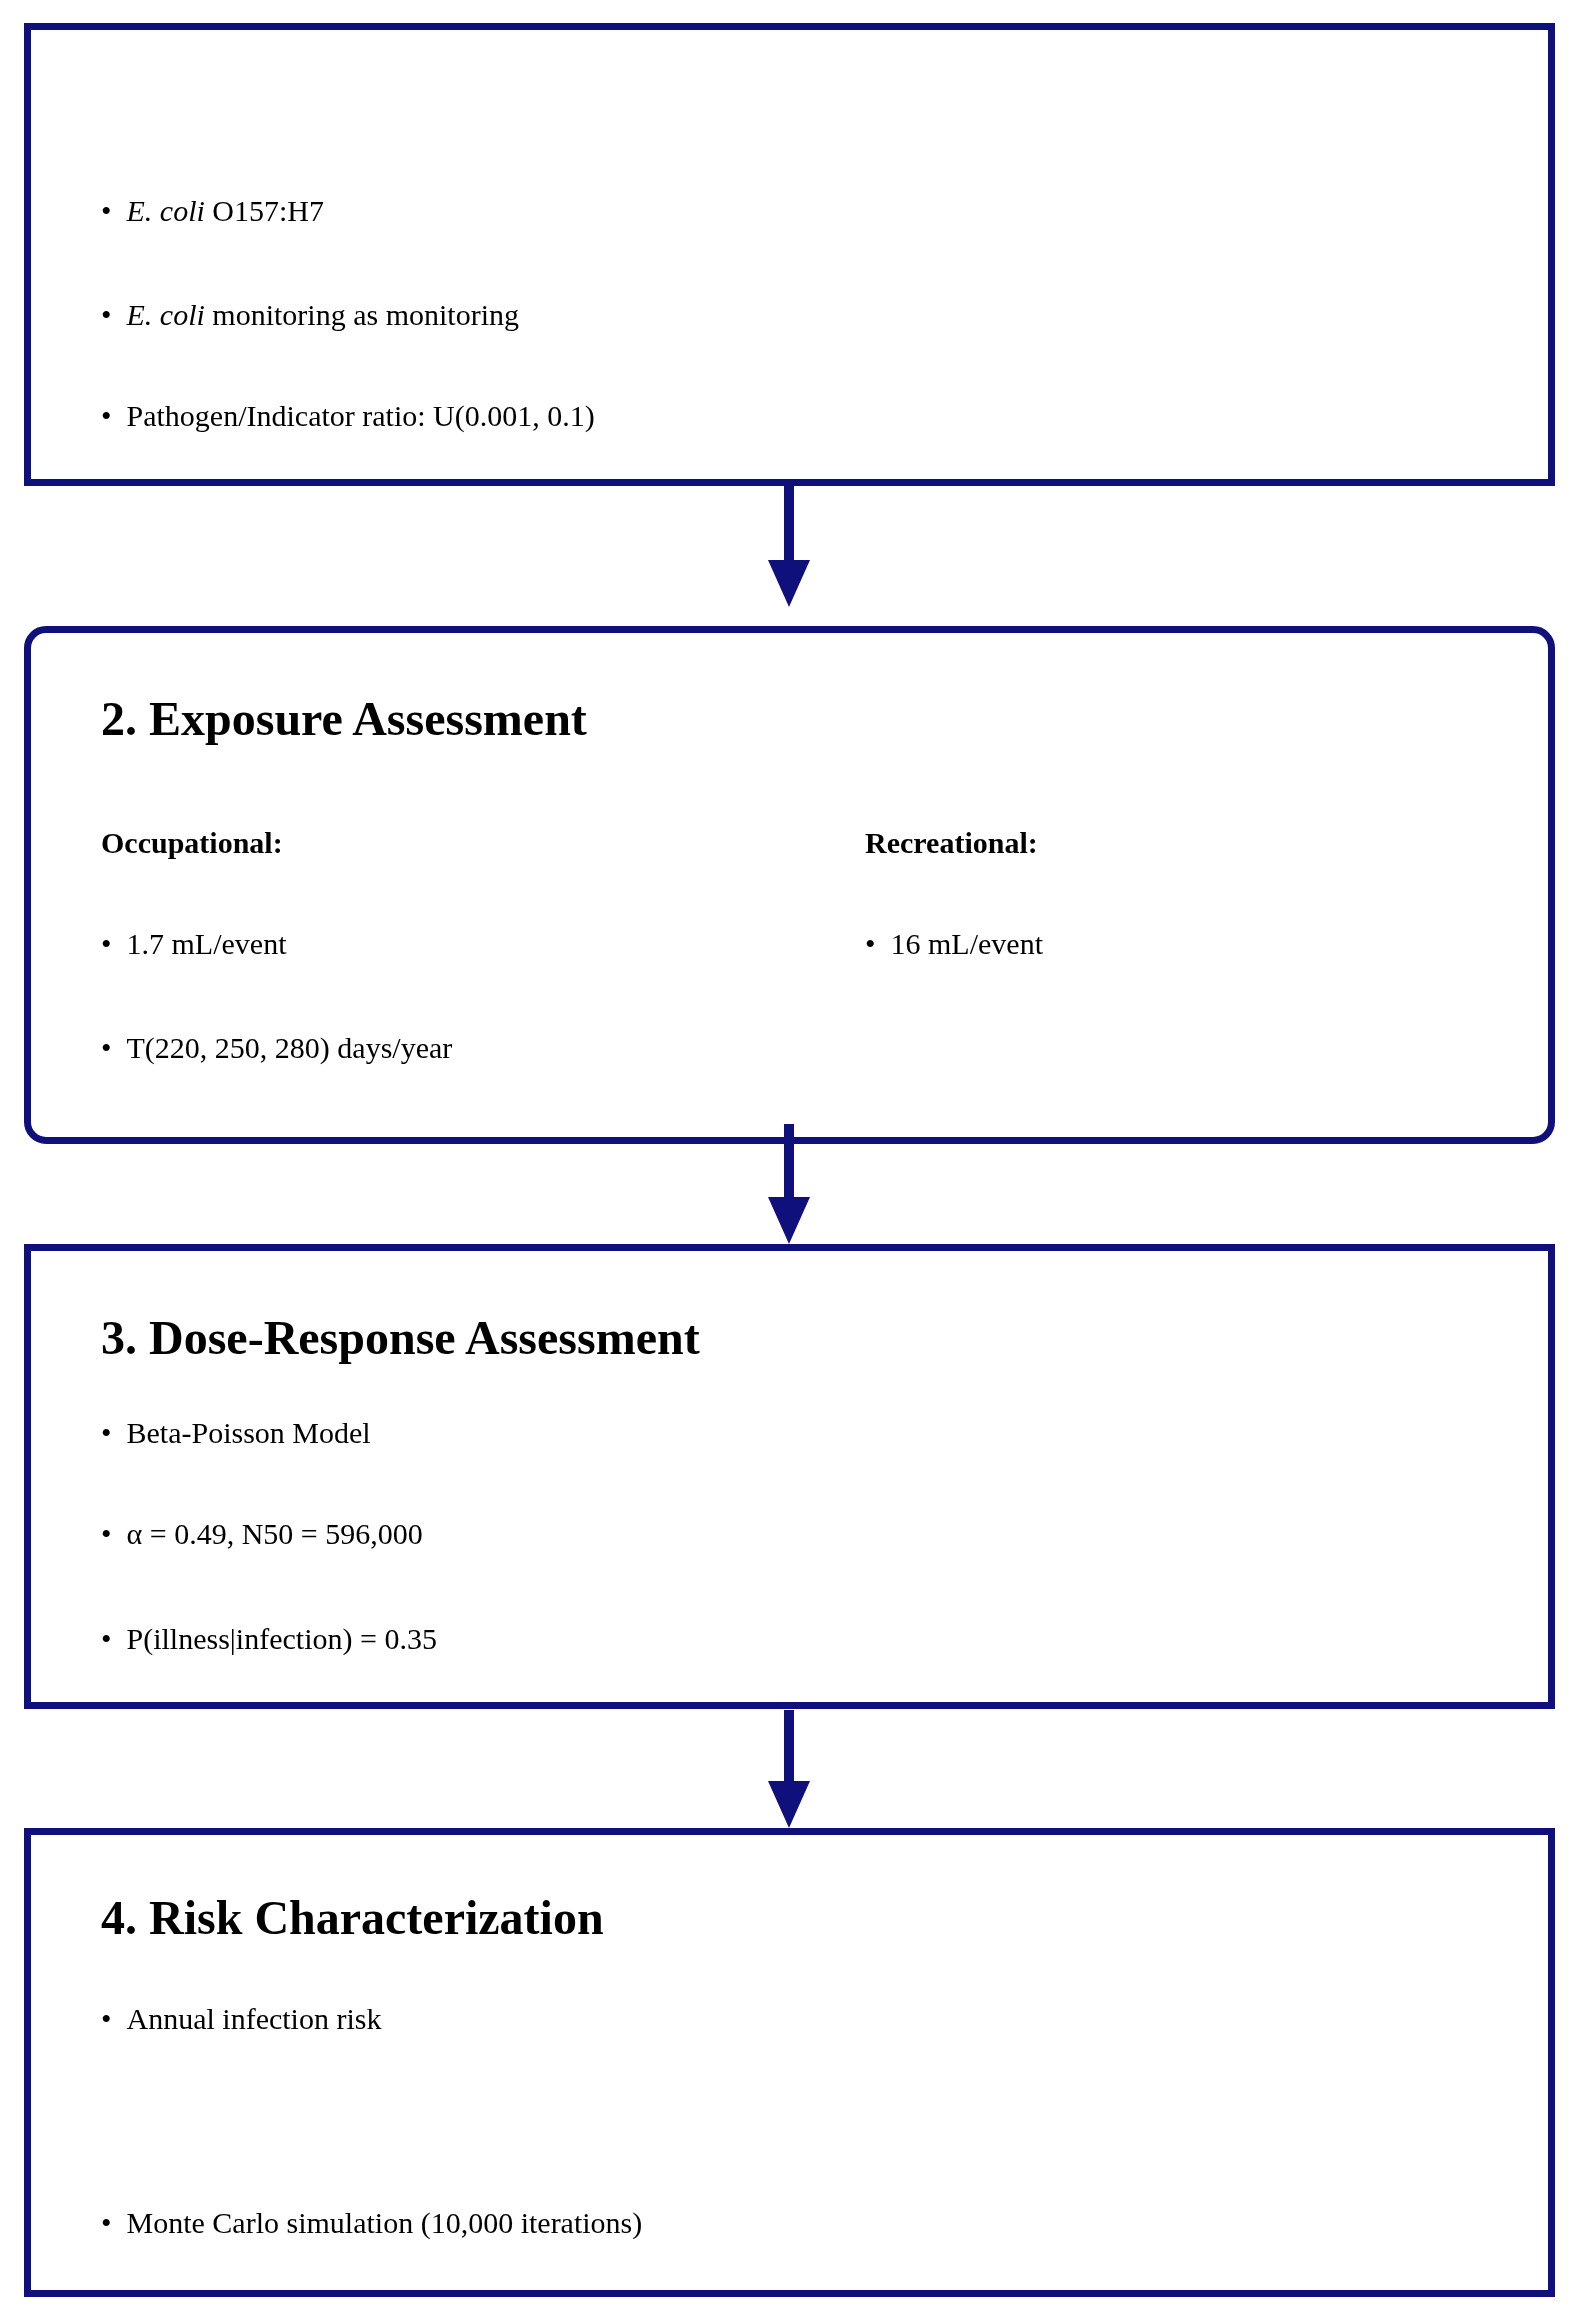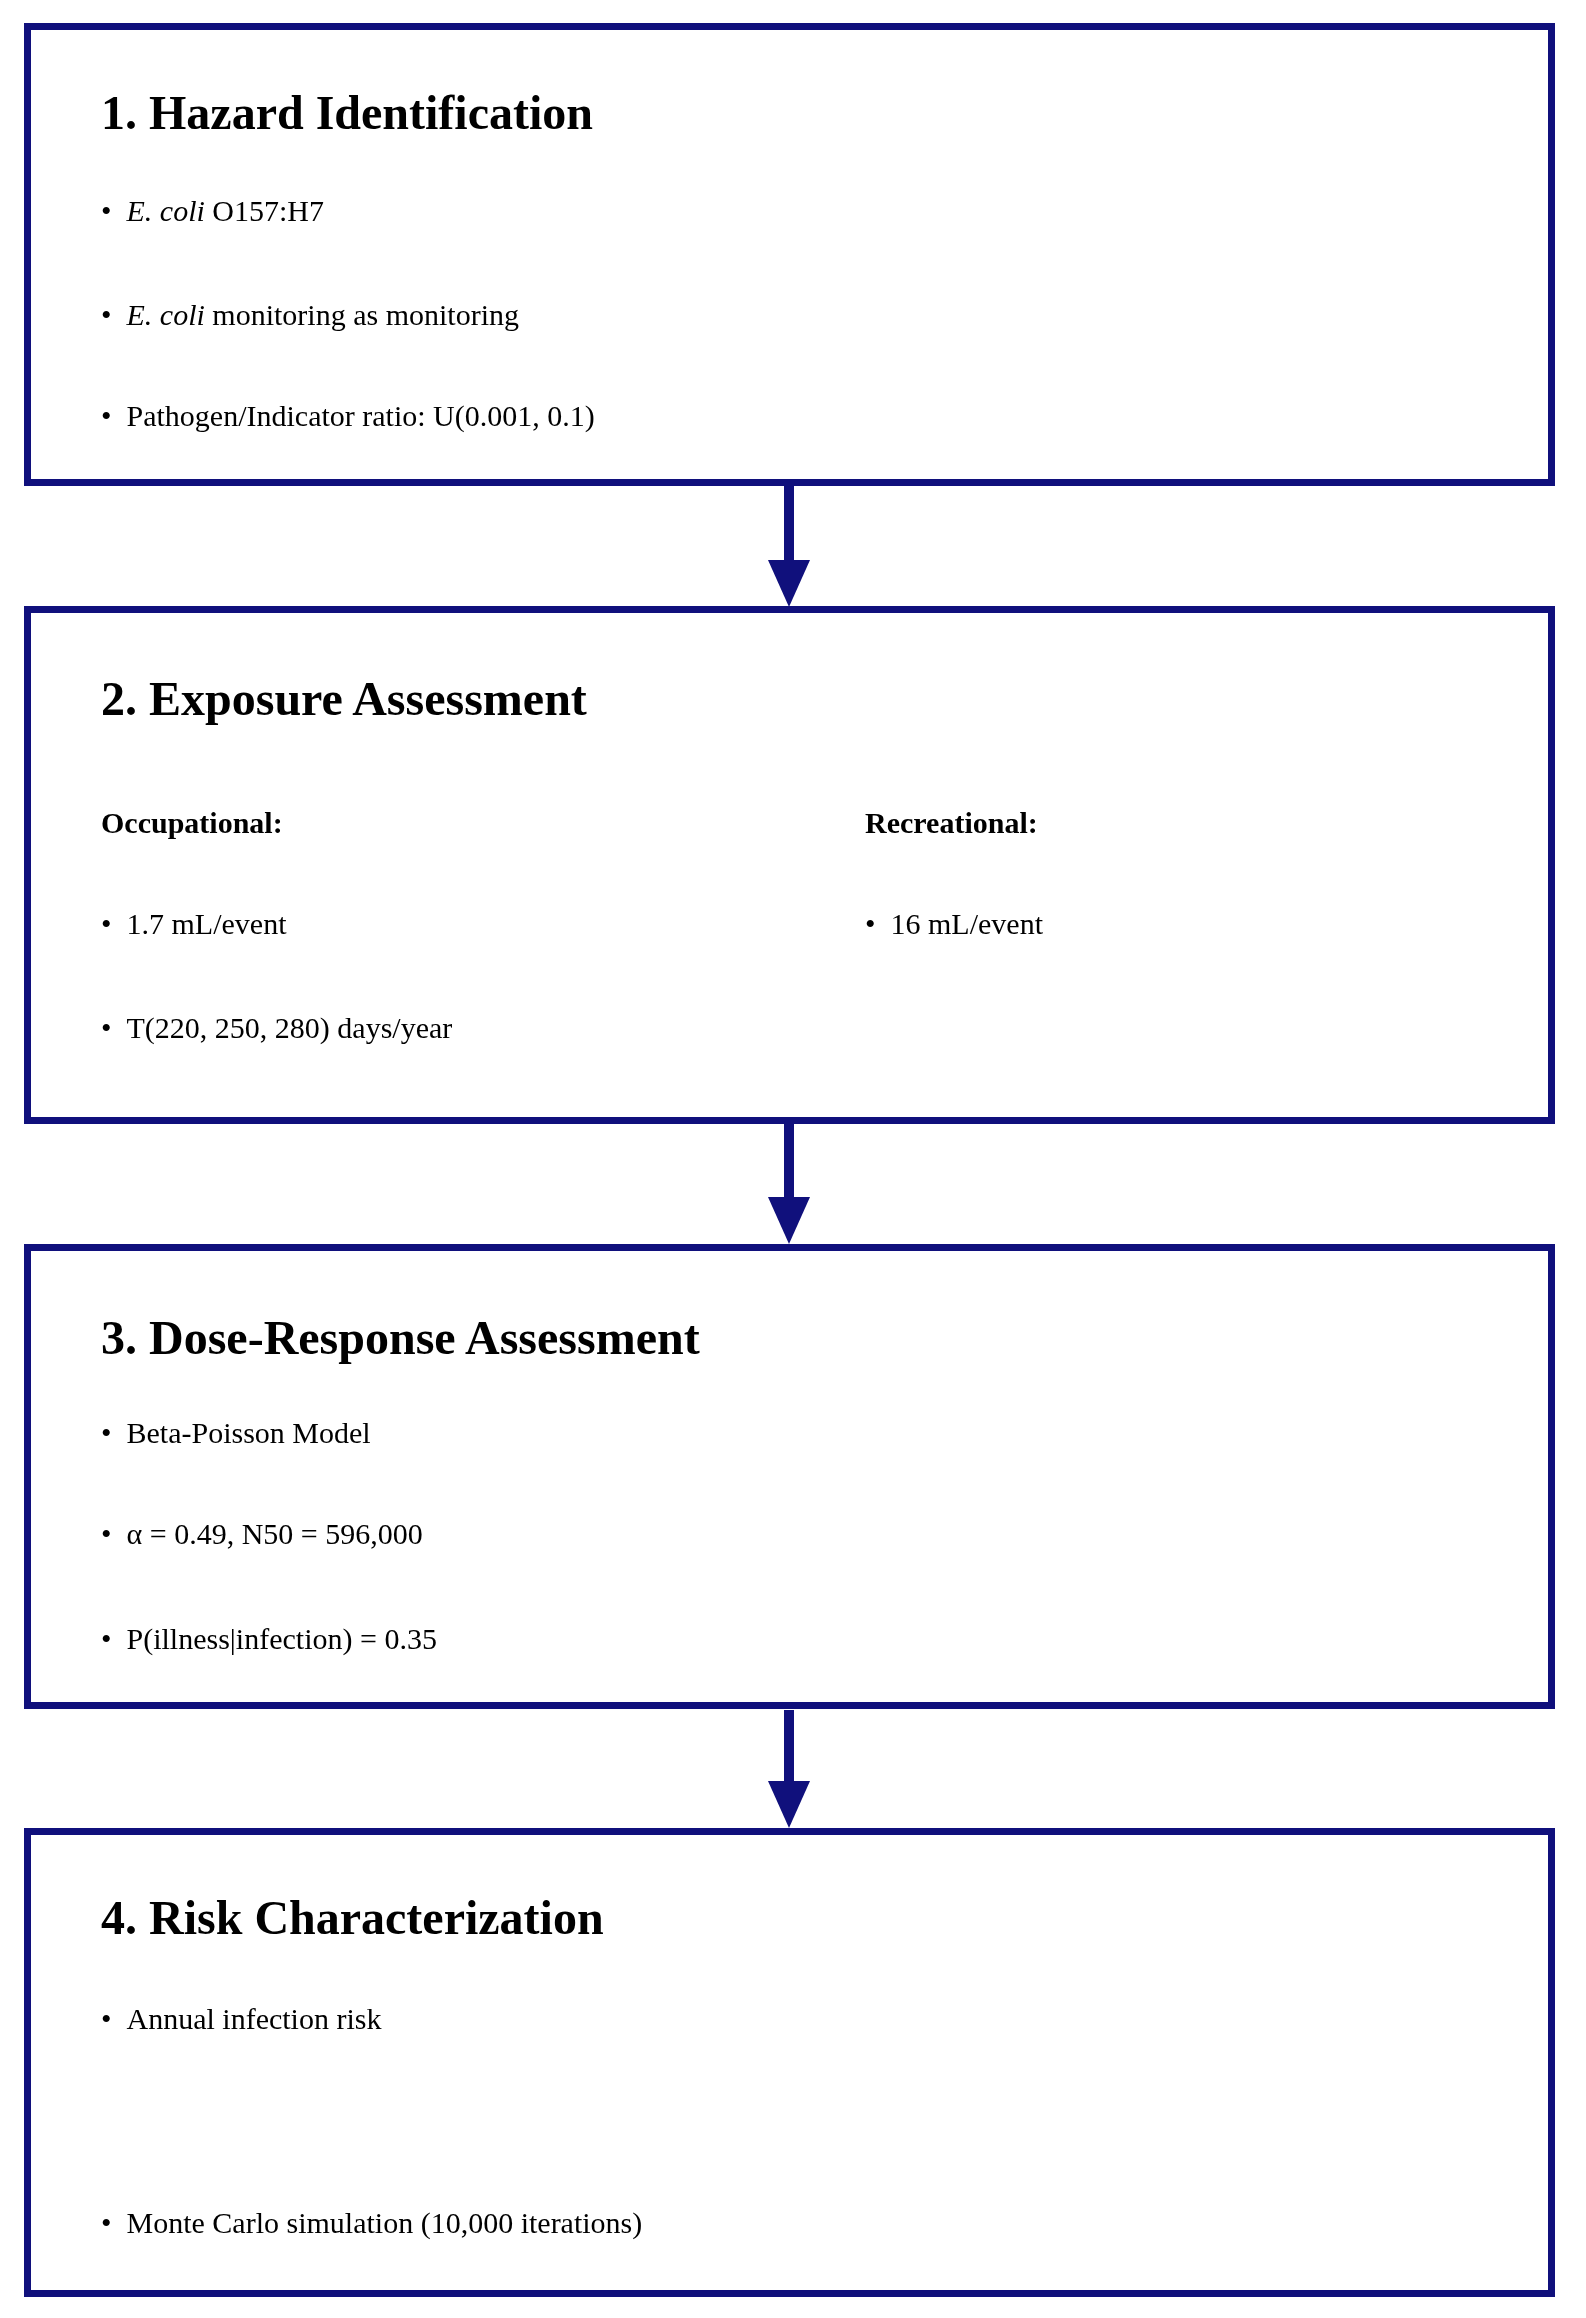--- a/index.html
+++ b/index.html
@@ -30,38 +30,37 @@
     border-left:21px solid transparent;border-right:21px solid transparent;
     border-top:47px solid #10107c;
   }
 </style>
 </head>
 <body>
 
 <div class="stage">
 
   <div class="flowbox" style="top:22.6px;height:463px;">
-    <div class="box-title" style="top:59px;">1. Hazard Identification</div>
     <div class="row" style="top:166px;">
       <span class="dot">•</span><span class="it">E. coli</span><span> O157:H7</span>
     </div>
     <div class="row" style="top:270px;">
       <span class="dot">•</span><span class="it">E. coli</span><span> monitoring as monitoring</span>
     </div>
     <div class="row" style="top:371px;">
       <span class="dot">•</span><span class="it"></span><span>Pathogen/Indicator ratio: U(0.001, 0.1)</span>
     </div>
   </div>
 
   <div class="arrow" style="top:486px;height:121px;">
     <div class="stem" style="height:100px;"></div>
     <div class="head"></div>
   </div>
 
-  <div class="flowbox" style="top:606px;height:518px;">
+  <div class="flowbox" style="top:626px;height:518px;border-radius:22px;">
     <div class="box-title" style="top:62px;">2. Exposure Assessment</div>
 
     <div class="row colhead" style="top:195px;">Occupational:</div>
     <div class="row" style="top:296px;">
       <span class="dot">•</span><span>1.7 mL/event</span>
     </div>
     <div class="row" style="top:400px;">
       <span class="dot">•</span><span>T(220, 250, 280) days/year</span>
     </div>
 

